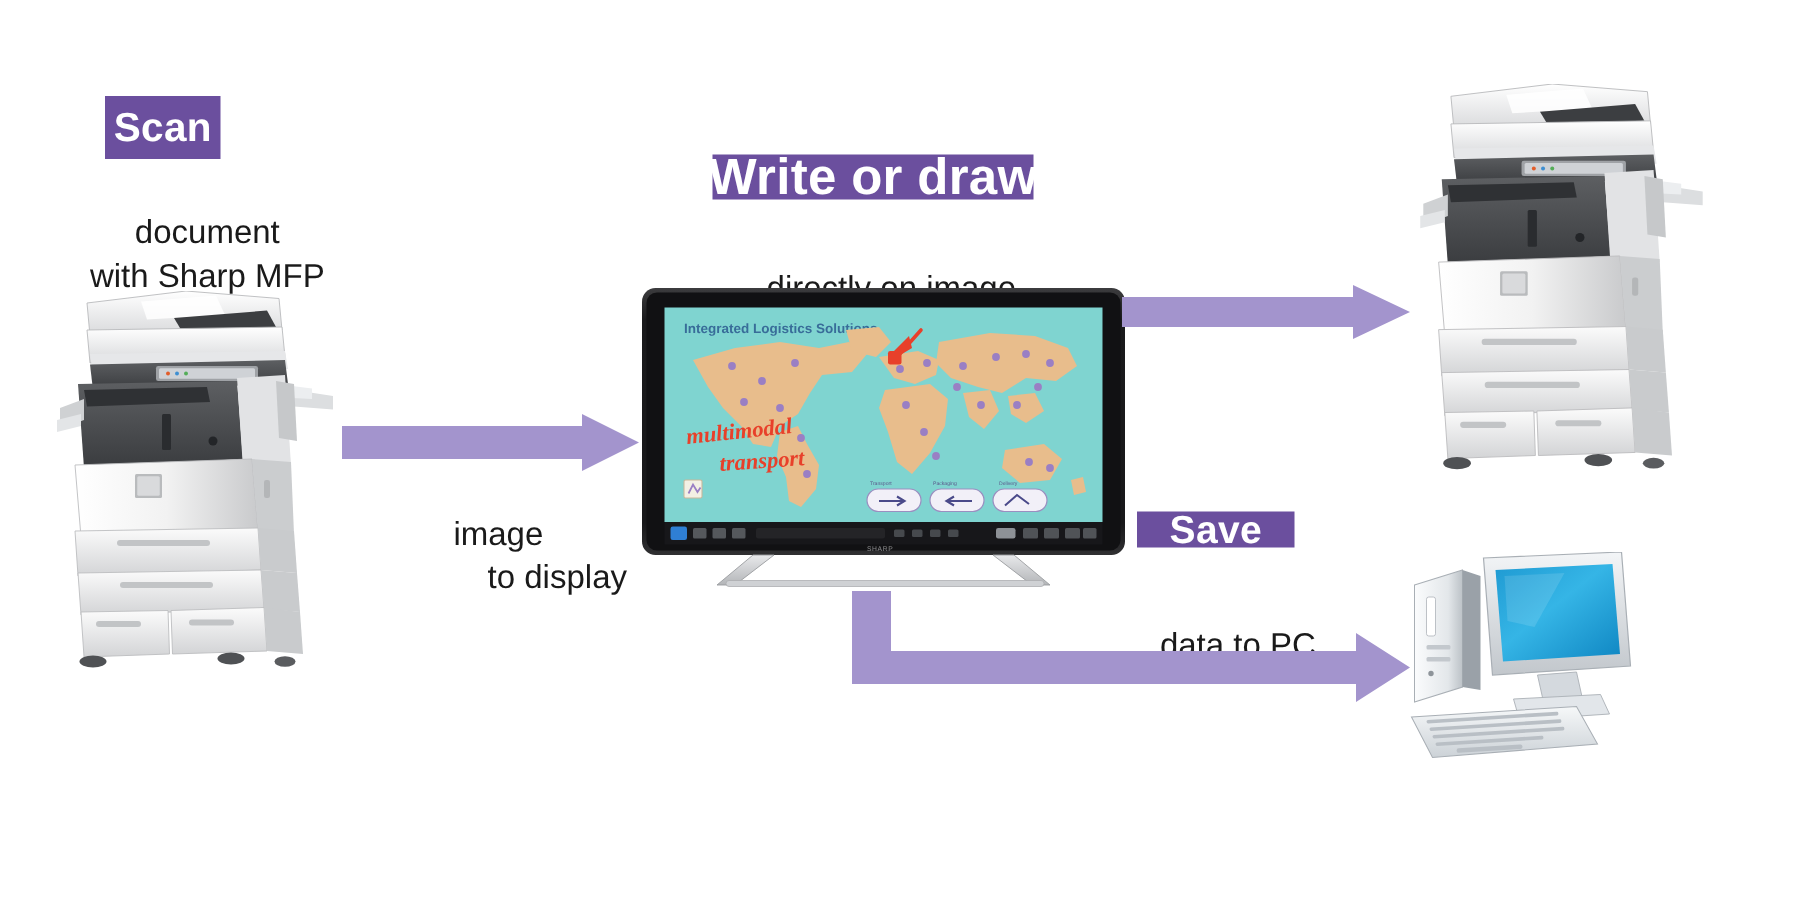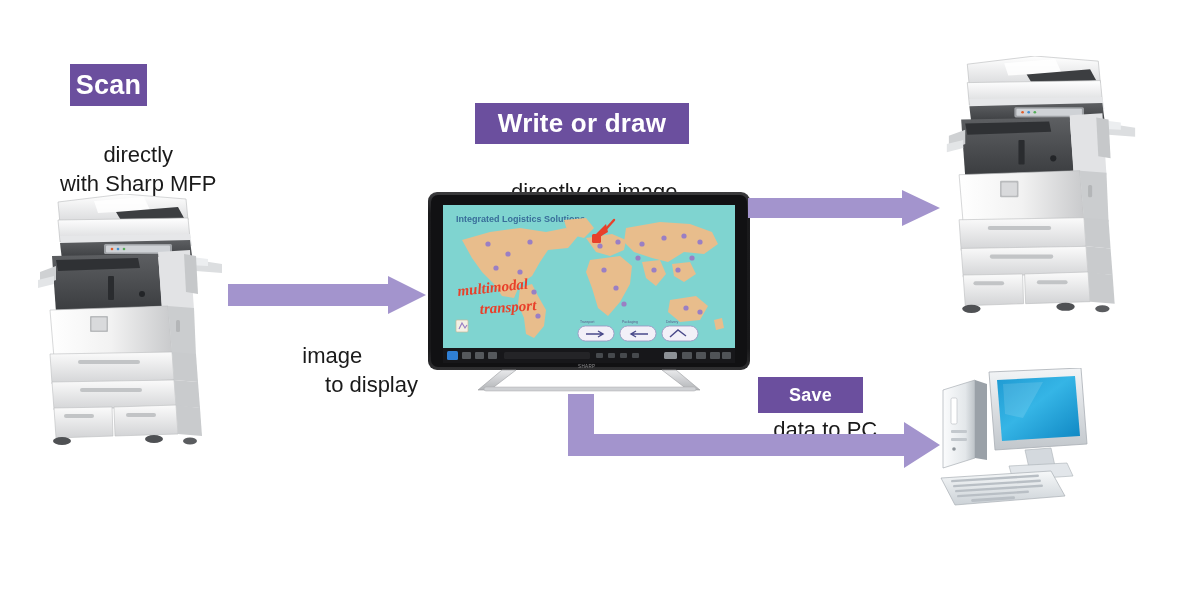--- a/index.html
+++ b/index.html
@@ -46,21 +46,21 @@
 </style>
 </head>
 <body>
 
 <div id="stage">
 
   <div class="badge" style="left:70px; top:64px; width:77px; height:42px; font-size:27px;">
     <span>Scan</span>
   </div>
   <div class="caption" style="left:20px; top:113px; width:212px;">
-    <span>directly</span>
+    <span>document</span>
   </div>
   <div class="caption" style="left:20px; top:142px; width:212px;">
     <span>with Sharp MFP</span>
   </div>
 
   <svg class="mfp" style="left:38px; top:194px;" width="186" height="256" viewBox="0 0 186 256">
     <defs>
       <linearGradient id="bodyG" x1="0" y1="0" x2="1" y2="0">
         <stop offset="0" stop-color="#ffffff"></stop>
           <stop offset="0.5" stop-color="#f2f2f2"></stop>
@@ -138,21 +138,21 @@
   <svg class="arrow" style="left:228px; top:276px;" width="198" height="38" viewBox="0 0 198 38">
     <path d="M0 8 L160 8 L160 0 L198 19 L160 38 L160 30 L0 30 Z" fill="#a394cd"></path>
   </svg>
   <div class="caption" style="left:222px; top:314px; width:196px;">
     <span>image</span>
   </div>
   <div class="caption" style="left:222px; top:343px; width:196px;text-align:right;">
     <span>to display</span>
   </div>
 
-  <div class="badge" style="left:475px; top:103px; width:214px; height:41px; font-size:26px;text-align:center;">
+  <div class="badge" style="left:475px; top:103px; width:214px; height:30px; font-size:34px;text-align:center;">
     <span>Write or draw</span>
   </div>
   <div class="caption" style="left:462px; top:150px; width:240px;">
     <span>directly on image</span>
   </div>
 
   <svg class="display" style="left:428px; top:192px;" width="322" height="200" viewBox="0 0 322 200">
     <defs>
       <linearGradient id="bezelG" x1="0" y1="0" x2="0" y2="1">
         <stop offset="0" stop-color="#3c3c3e"></stop>
@@ -323,21 +323,21 @@
     <path d="M16 214 L74 213 L75 242 L18 244 Z" fill="url(#drawerG)" stroke="#bcbdbf" stroke-width="0.6"></path>
     <path d="M76 213 L138 211 L140 240 L77 242 Z" fill="url(#drawerG)" stroke="#bcbdbf" stroke-width="0.6"></path>
     <path d="M138 211 L162 214 L164 242 L140 240 Z" fill="#c9cbcd"></path>
     <rect x="26" y="220" width="30" height="4" rx="2" fill="#c2c4c6"></rect>
     <rect x="88" y="219" width="30" height="4" rx="2" fill="#c2c4c6"></rect>
     <ellipse cx="24" cy="247" rx="9" ry="4" fill="#4f5154"></ellipse>
     <ellipse cx="116" cy="245" rx="9" ry="4" fill="#4f5154"></ellipse>
     <ellipse cx="152" cy="247" rx="7" ry="3.5" fill="#5a5c5f"></ellipse>
   </svg>
 
-  <div class="badge" style="left:758px; top:341px; width:105px; height:36px; font-size:18px;margin-top:36px;">
+  <div class="badge" style="left:758px; top:341px; width:105px; height:24px; font-size:26px;">
     <span>Save</span>
   </div>
   <div class="caption" style="left:735px; top:388px; width:156px;">
     <span>data to PC</span>
   </div>
   <svg class="arrow" style="left:560px; top:394px;" width="380" height="82" viewBox="0 0 380 82">
     <path d="M8 0 L34 0 L34 40 L344 40 L344 28 L380 51 L344 74 L344 62 L8 62 Z" fill="#a394cd"></path>
   </svg>
 
   <svg class="pc" style="left:925px; top:368px;" width="170" height="148" viewBox="0 0 170 148">

